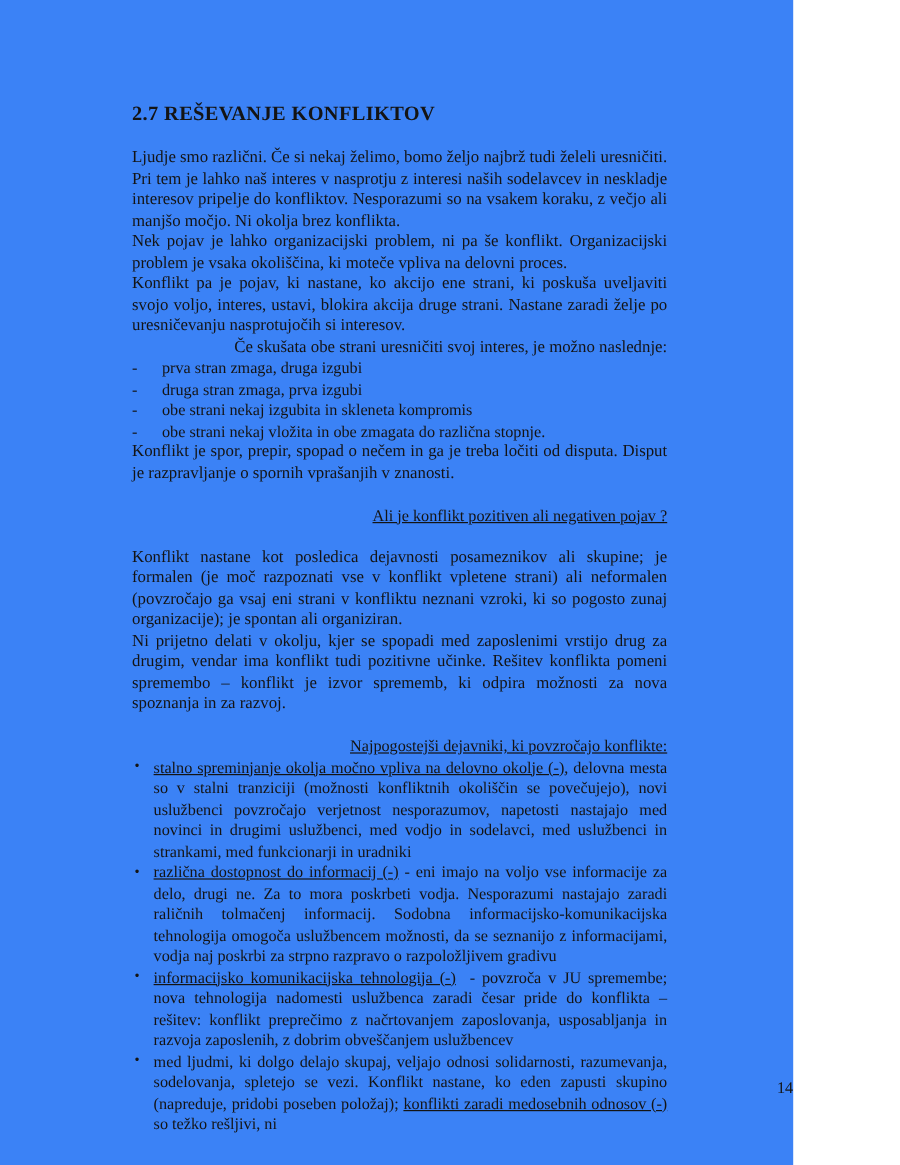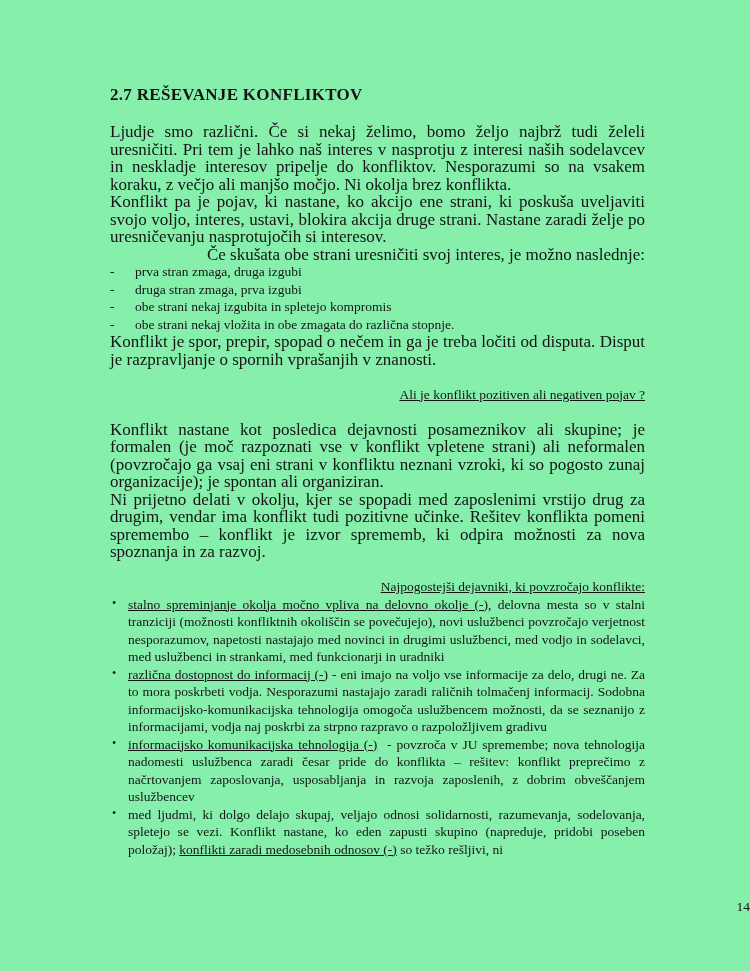--- a/index.html
+++ b/index.html
@@ -1,36 +1,36 @@
 <!DOCTYPE html>
 <html><head>
 <meta charset="utf-8">
 <style>
   html, body { margin: 0; padding: 0; background: #ffffff; }
   .page {
     position: relative;
-    width: 750px;
+    width: 661px;
     height: 971px;
-    background: #86efac;
+    background: #3b82f6;
     color: #141414;
     font-family: "Liberation Serif", "DejaVu Serif", serif;
     box-sizing: border-box;
     padding: 84px 105px 0 110px;
     overflow: hidden;
   }
   .doc-title {
     font-size: 17px;
     line-height: 22px;
     font-weight: bold;
     margin: 0 0 17px 0;
     letter-spacing: 0.3px;
   }
   .para {
     margin: 0;
-    font-size: 17px;
+    font-size: 14px;
     line-height: 17.5px;
     text-align: justify;
   }
   .para.left { text-align: right; }
   .gap-above { margin-top: 17.5px; }
   .subhead {
     margin: 17.5px 0 0 0;
     padding-left: 40px;
     font-size: 13.5px;
     line-height: 17.5px;
@@ -68,35 +68,36 @@
   }
 </style>
 </head>
 <body>
 
 <div class="page">
 
   <h1 class="doc-title">2.7 REŠEVANJE KONFLIKTOV</h1>
 
   <p class="para"><span>Ljudje smo različni. Če si nekaj želimo, bomo željo najbrž tudi želeli uresničiti. Pri tem je lahko naš interes v nasprotju z interesi naših sodelavcev in neskladje interesov pripelje do konfliktov. Nesporazumi so na vsakem koraku, z večjo ali manjšo močjo. Ni okolja brez konflikta.</span></p>
+  <p class="para"><span>Nek pojav je lahko organizacijski problem, ni pa še konflikt. Organizacijski problem je vsaka okoliščina, ki moteče vpliva na delovni proces.</span></p>
   <p class="para"><span class="b">Konflikt pa je pojav, ki nastane, ko akcijo ene strani, ki poskuša uveljaviti svojo voljo, interes, ustavi, blokira akcija druge strani. Nastane zaradi želje po uresničevanju nasprotujočih si interesov.</span></p>
   <p class="para left"><span>Če skušata obe strani uresničiti svoj interes, je možno naslednje:</span></p>
 
   <ul class="list">
     <li class="dash-item">
       <span class="marker">-</span>
       <span><span>prva stran zmaga, druga izgubi</span></span>
     </li>
     <li class="dash-item">
       <span class="marker">-</span>
       <span><span>druga stran zmaga, prva izgubi</span></span>
     </li>
     <li class="dash-item">
       <span class="marker">-</span>
-      <span><span>obe strani nekaj izgubita in spletejo kompromis</span></span>
+      <span><span>obe strani nekaj izgubita in skleneta kompromis</span></span>
     </li>
     <li class="dash-item">
       <span class="marker">-</span>
       <span><span>obe strani nekaj vložita in obe zmagata do različna stopnje.</span></span>
     </li>
   </ul>
 
   <p class="para"><span class="b">Konflikt je spor, prepir, spopad o nečem in ga je treba ločiti od disputa. Disput je razpravljanje o spornih vprašanjih v znanosti.</span></p>
 
   <h2 class="subhead"><span class="b u">Ali je konflikt pozitiven ali negativen pojav ?</span></h2>

